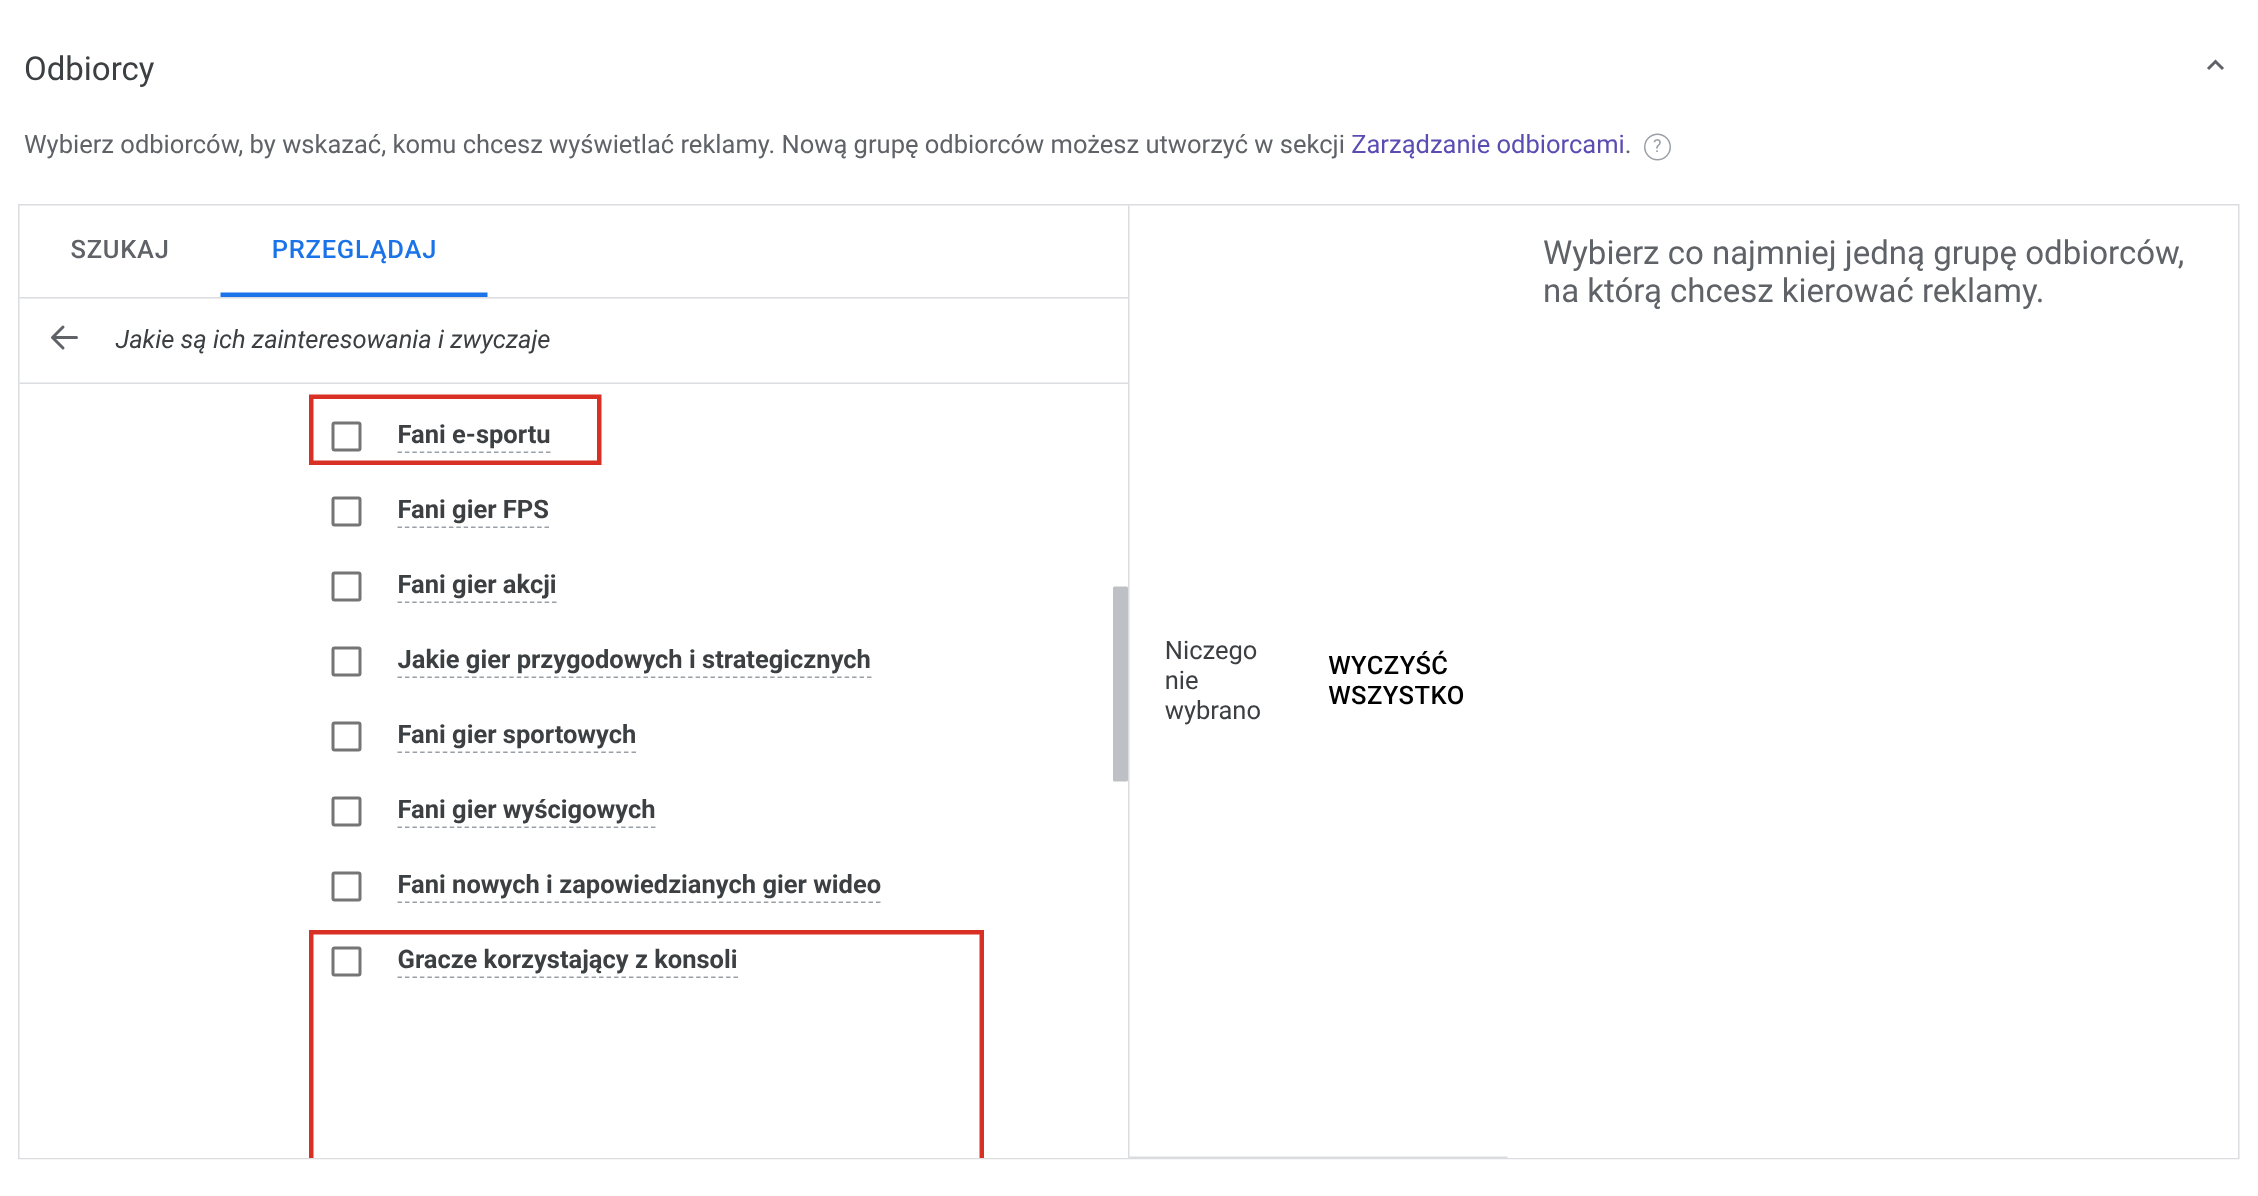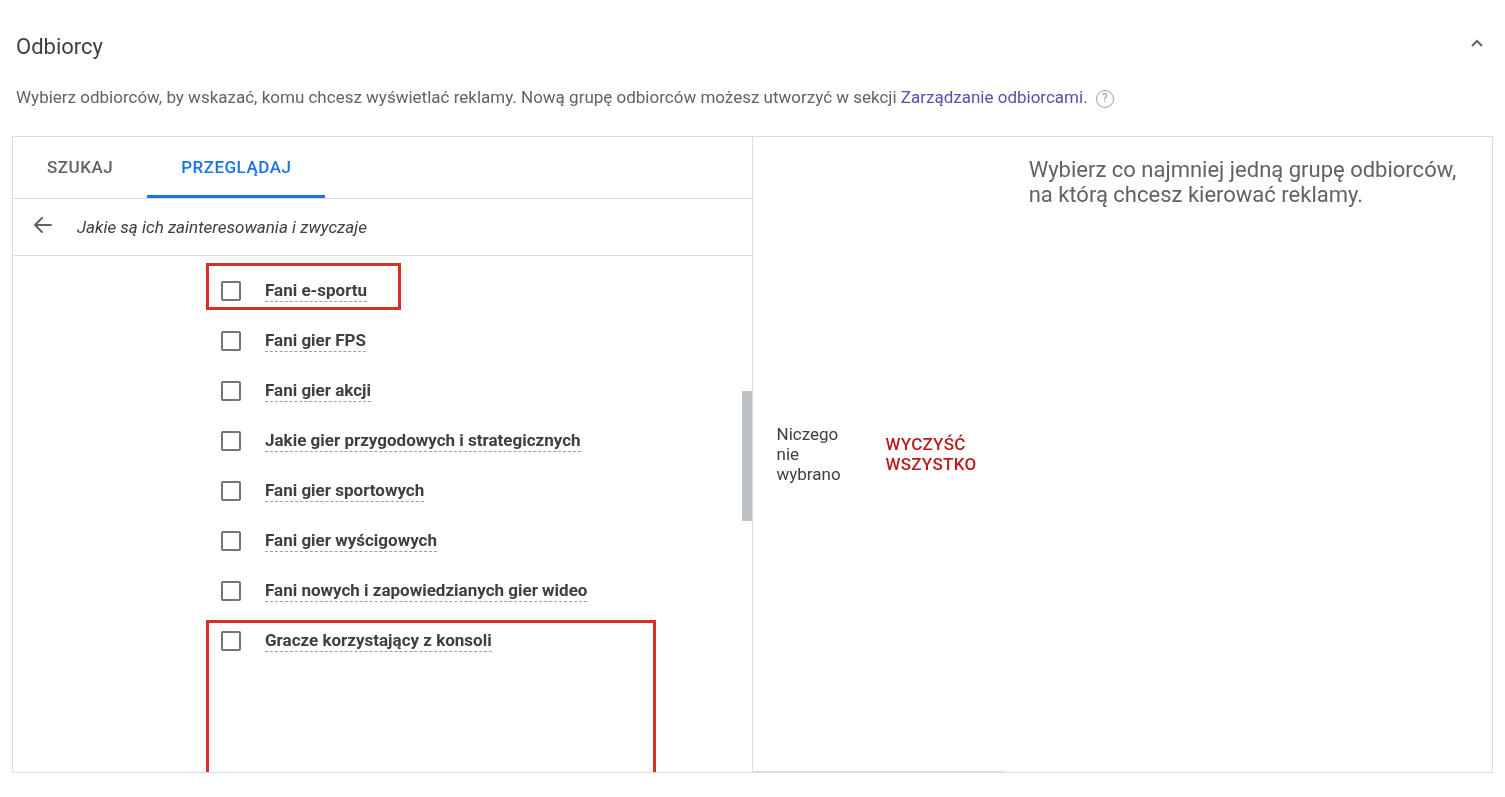--- a/index.html
+++ b/index.html
@@ -160,21 +160,21 @@
     min-height: 64px;
   }
   .right-title {
     font-size: 17px;
     color: #3c4043;
   }
   .clear-all {
     font-size: 17px;
     font-weight: 500;
     letter-spacing: 0.3px;
-    color: #b91c1c;
+    color: #000000;
     cursor: pointer;
     margin-left: 24px;
   }
   .right-body {
     padding: 20px 24px;
     font-size: 22px;
     color: #5f6368;
   }
 </style>
 </head>

